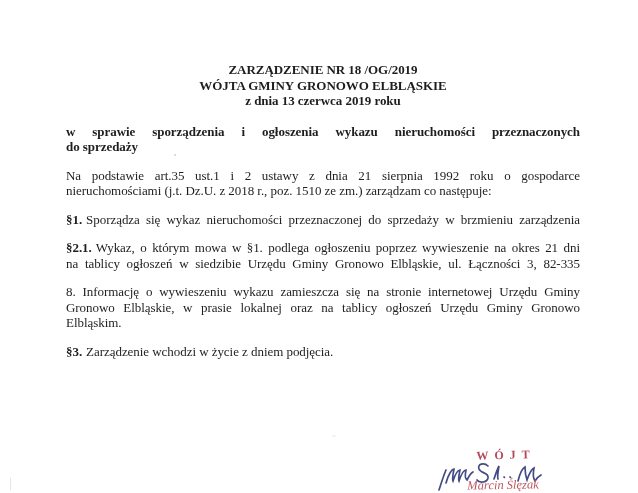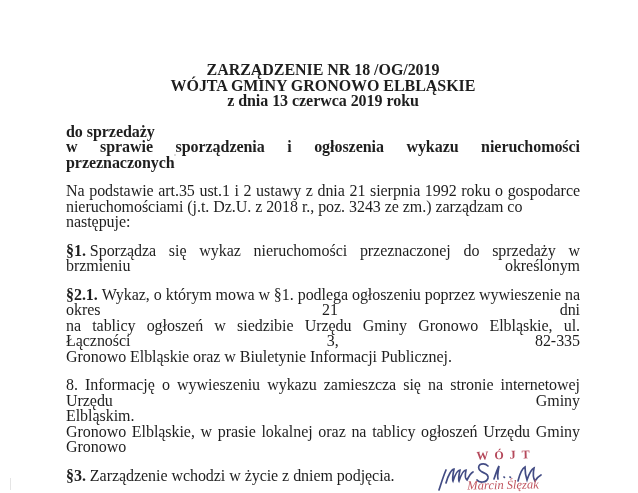--- a/index.html
+++ b/index.html
@@ -5,21 +5,21 @@
   html,body { margin:0; padding:0; background:#ffffff; }
   .page {
     position:relative;
     width:638px; height:493px;
     background:#ffffff;
     overflow:hidden;
     font-family:"Liberation Serif","DejaVu Serif",serif;
     color:#1e1e1e;
   }
   .content { position:absolute; left:66px; right:58px; top:62px; }
-  .tline { font-size:16px; line-height:15.5px; letter-spacing:-0.05px; }
+  .tline { font-size:13px; line-height:15.5px; letter-spacing:-0.05px; }
   .jl { text-align:justify; text-align-last:justify; }
   .title-block { text-align:center; font-weight:bold; margin-bottom:15px; }
   .title-block .tline { text-align:center; text-align-last:center; }
   .para { margin-bottom:13px; }
   .subject .tline { font-weight:bold; }
   .pfx { font-weight:bold; margin-right:4px; }
   
   .signature-block { position:absolute; left:436px; top:449px; width:134px; }
   .stamp-title {
     text-align:center;
@@ -53,43 +53,42 @@
 <div class="page">
   <div class="content">
 
     <div class="title-block">
       <div class="tline">ZARZĄDZENIE NR 18 /OG/2019</div>
       <div class="tline">WÓJTA GMINY GRONOWO ELBLĄSKIE</div>
       <div class="tline">z dnia 13 czerwca 2019 roku</div>
     </div>
 
     <div class="para subject">
+      <div class="tline jl">w sprawie sporządzenia i ogłoszenia wykazu nieruchomości przeznaczonych</div>
       <div class="tline">do sprzedaży</div>
-      <div class="tline jl">w sprawie sporządzenia i ogłoszenia wykazu nieruchomości przeznaczonych</div>
     </div>
 
     <div class="para">
       <div class="tline jl">Na podstawie art.35 ust.1 i 2 ustawy z dnia 21 sierpnia 1992 roku o gospodarce</div>
-      <div class="tline">nieruchomościami (j.t. Dz.U. z 2018 r., poz. 3243 ze zm.) zarządzam co następuje:</div>
+      <div class="tline">nieruchomościami (j.t. Dz.U. z 2018 r., poz. 1510 ze zm.) zarządzam co następuje:</div>
     </div>
 
     <div class="para">
-      <div class="tline jl"><span class="pfx">§1.</span><span>Sporządza się wykaz nieruchomości przeznaczonej do sprzedaży w brzmieniu określonym</span></div>
+      <div class="tline jl"><span class="pfx">§1.</span><span>Sporządza się wykaz nieruchomości przeznaczonej do sprzedaży w brzmieniu zarządzenia</span></div>
     </div>
 
     <div class="para">
       <div class="tline jl"><span class="pfx">§2.1.</span><span>Wykaz, o którym mowa w §1. podlega ogłoszeniu poprzez wywieszenie na okres 21 dni</span></div>
       <div class="tline jl">na tablicy ogłoszeń w siedzibie Urzędu Gminy Gronowo Elbląskie, ul. Łączności 3, 82-335</div>
-      <div class="tline">Gronowo Elbląskie oraz w Biuletynie Informacji Publicznej.</div>
     </div>
 
     <div class="para">
       <div class="tline jl">8. Informację o wywieszeniu wykazu zamieszcza się na stronie internetowej Urzędu Gminy</div>
+      <div class="tline jl">Gronowo Elbląskie, w prasie lokalnej oraz na tablicy ogłoszeń Urzędu Gminy Gronowo</div>
       <div class="tline">Elbląskim.</div>
-      <div class="tline jl">Gronowo Elbląskie, w prasie lokalnej oraz na tablicy ogłoszeń Urzędu Gminy Gronowo</div>
     </div>
 
     <div class="para">
       <div class="tline"><span class="pfx">§3.</span><span>Zarządzenie wchodzi w życie z dniem podjęcia.</span></div>
     </div>
 
   </div>
 
   <div class="signature-block">
     <div class="stamp-title">WÓJT</div>

